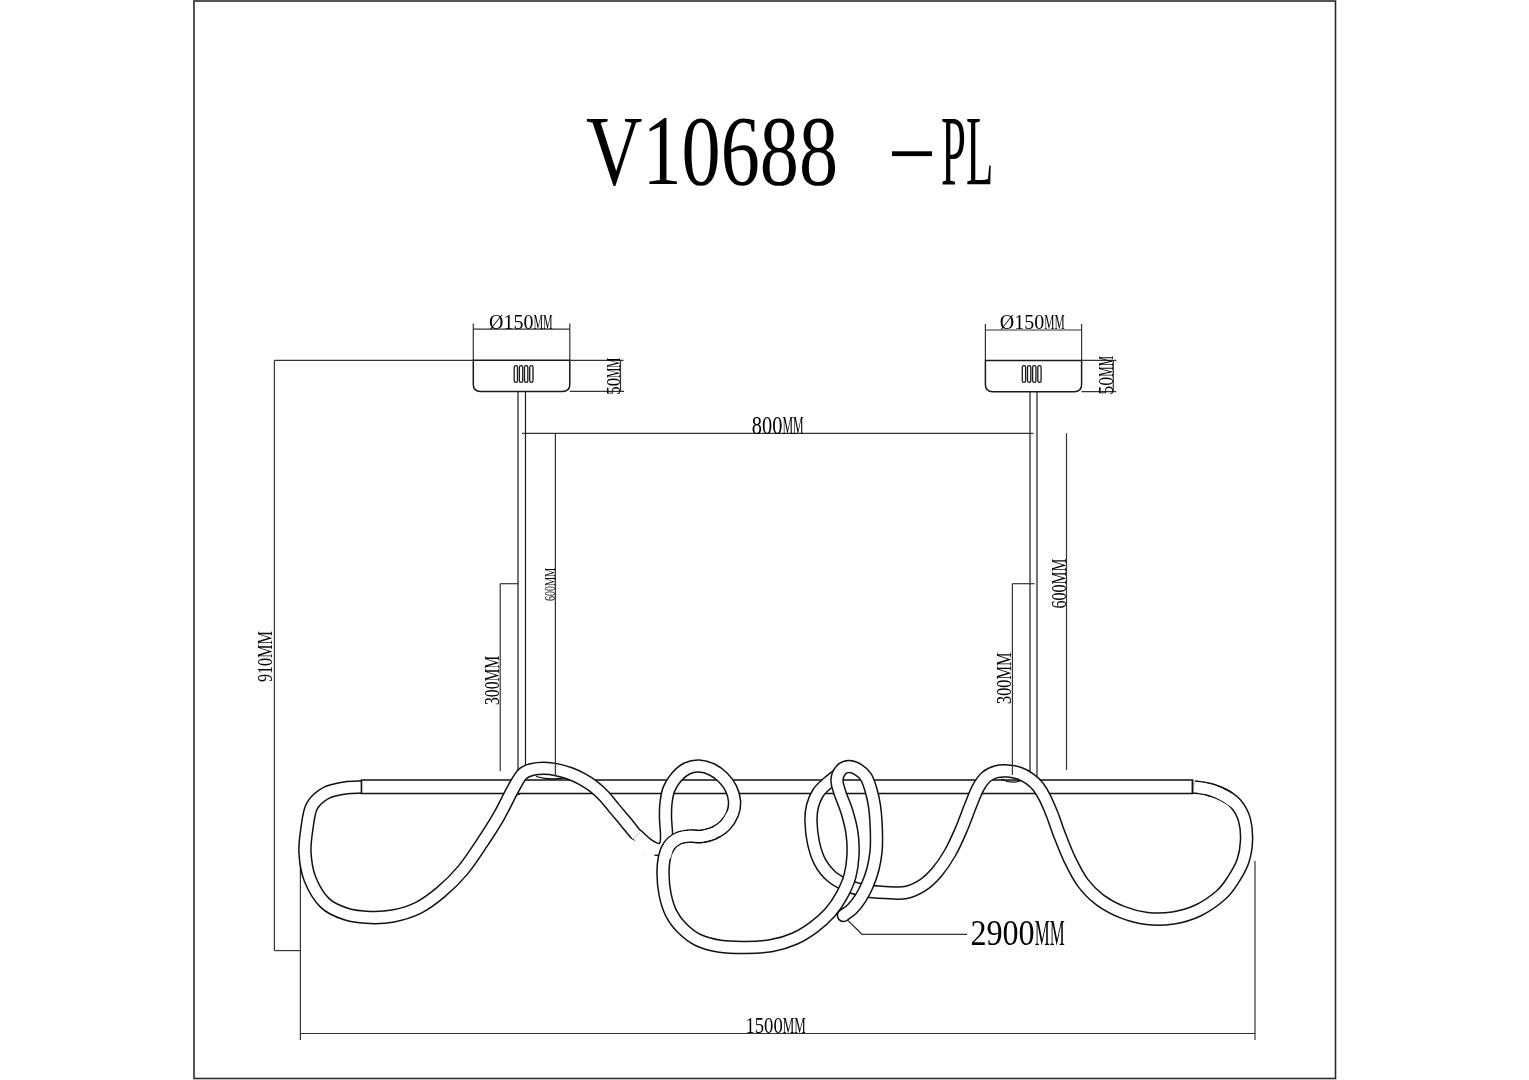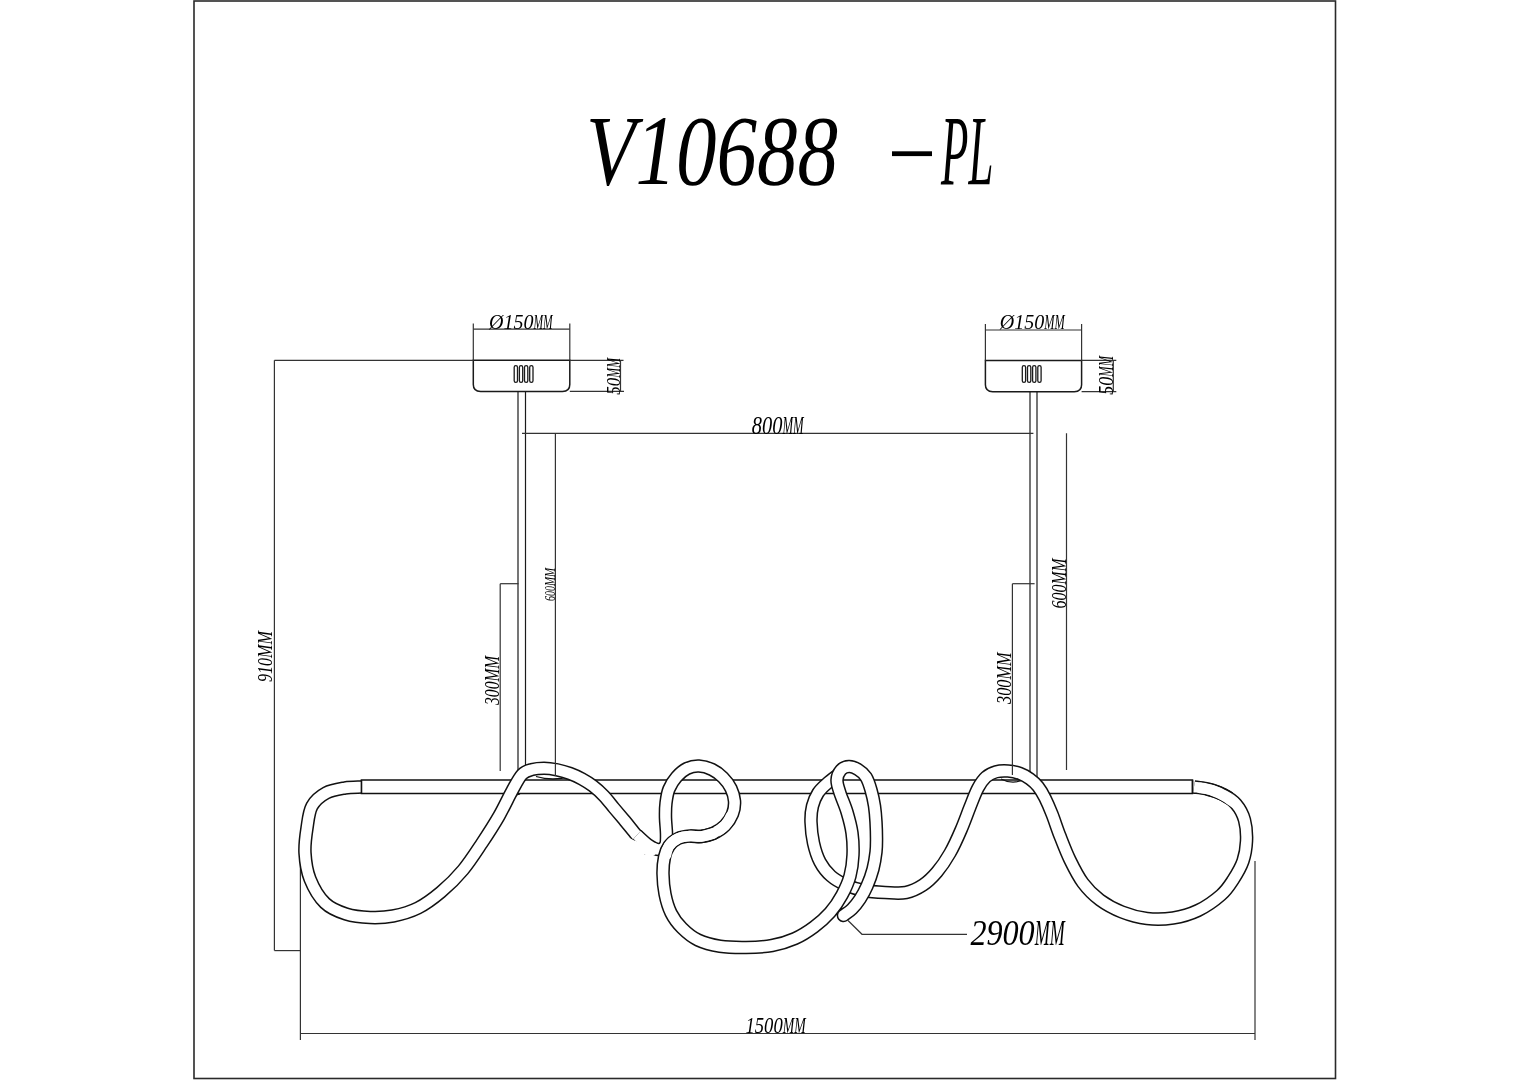--- a/index.html
+++ b/index.html
@@ -1,17 +1,17 @@
 <!DOCTYPE html>
 <html><head>
 <meta charset="utf-8">
 <style>
   html,body{margin:0;padding:0;background:#ffffff;}
   .page{position:relative;width:1387px;height:1080px;background:#ffffff;overflow:hidden;
-        font-family:"Liberation Serif",serif;font-style:italic;}
+        font-family:"Liberation Serif",serif;}
   svg{position:absolute;left:0;top:0;}
   text{font-family:"Liberation Serif",serif;fill:#000;}
 </style>
 </head>
 <body>
 <div class="page">
 <svg width="1529" height="1080" viewBox="0 0 1529 1080">
 
   <rect x="194" y="1" width="1141.5" height="1077.5" fill="none" stroke="#2a2a2a" stroke-width="1.6"></rect>
 

